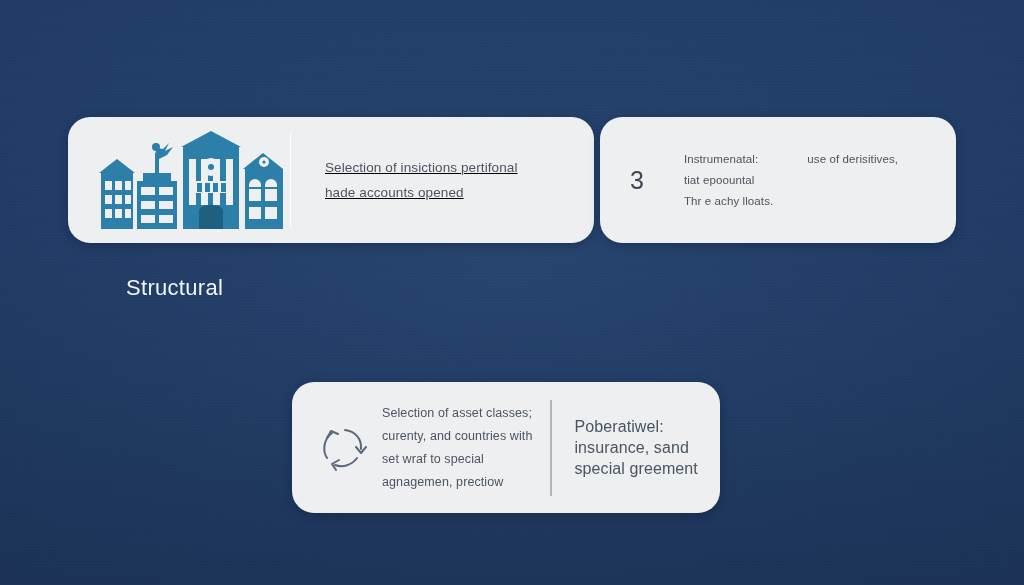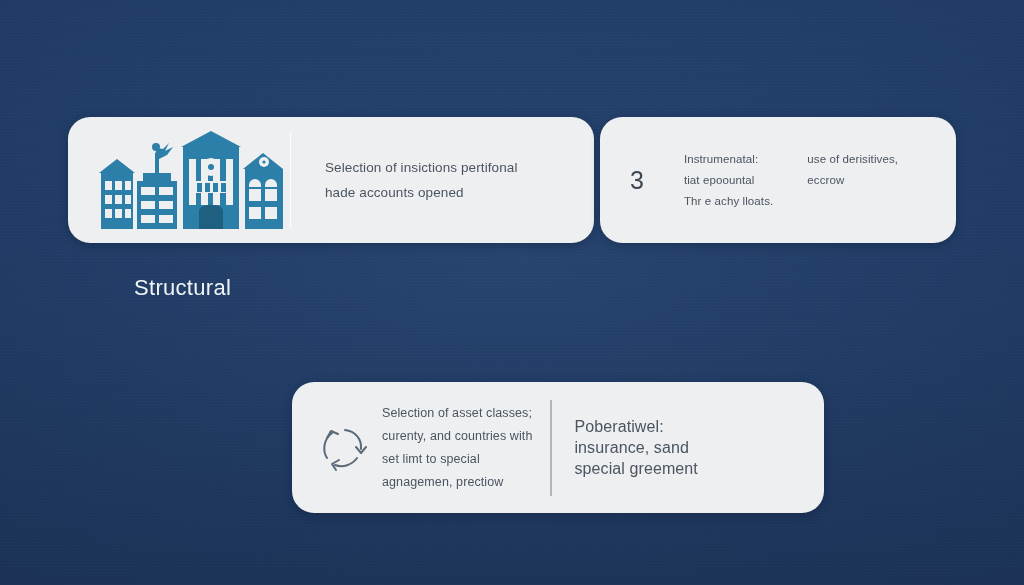--- a/index.html
+++ b/index.html
@@ -43,20 +43,21 @@
     box-sizing: border-box;
   }
 
   
   #card-structural {
     left: 68px;
     top: 117px;
     width: 526px;
     height: 126px;
     padding: 0 0 0 16px;
+    text-decoration: underline;
   }
   #bank-icon-wrap {
     width: 206px;
     flex: 0 0 206px;
     display: flex;
     align-items: flex-end;
     justify-content: center;
     height: 100%;
     padding-bottom: 10px;
     box-sizing: border-box;
@@ -100,21 +101,21 @@
     font-size: 11.5px;
     line-height: 21px;
     letter-spacing: 0.1px;
     white-space: nowrap;
   }
 
   
   #card-operational {
     left: 292px;
     top: 382px;
-    width: 532px;
+    width: 428px;
     height: 131px;
     padding-left: 12px;
   }
   #cycle-icon-wrap {
     flex: 0 0 78px;
     display: flex;
     align-items: center;
     justify-content: center;
   }
   #card-operational .left-col {
@@ -142,21 +143,20 @@
   }
 
   
   #section-label {
     position: absolute;
     left: 126px;
     top: 275px;
     color: #f2f5f8;
     font-size: 22px;
     letter-spacing: 0.3px;
-    margin-left: 8px;
   }
 
   .line { display: block; }
 </style>
 </head>
 <body>
 
 <div id="canvas"></div>
 
 <div class="card" id="card-structural">
@@ -236,21 +236,20 @@
   <div id="step-number">3</div>
 
   <div class="cols">
     <div class="left-col">
       <span class="body-text line">Instrumenatal:</span>
       <span class="body-text line">tiat epoountal</span>
       <span class="body-text line">Thr e achy lloats.</span>
     </div>
     <div class="right-col">
       <span class="body-text line">use of derisitives,</span>
-      <span class="body-text line">eccrow</span>
     </div>
   </div>
 </div>
 
 <div class="card" id="card-operational">
 
   <div id="cycle-icon-wrap">
     <svg width="56" height="56" viewBox="0 0 56 56" aria-hidden="true">
       <g fill="none" stroke="#5a6a78" stroke-width="2" stroke-linejoin="round" stroke-linecap="round">
 
@@ -262,21 +261,21 @@
 
         <path d="M12 38 C7 30 9 19 17 13"></path>
         <path d="M12 18 L16 11 L23 14"></path>
       </g>
     </svg>
   </div>
 
   <div class="left-col">
     <span class="body-text line">Selection of asset classes;</span>
     <span class="body-text line">curenty, and countries with</span>
-    <span class="body-text line">set limt to special</span>
+    <span class="body-text line">set wraf to special</span>
     <span class="body-text line">agnagemen, prectiow</span>
   </div>
 
   <div class="divider"></div>
 
   <div class="right-col">
     <span class="body-text line">Poberatiwel:</span>
     <span class="body-text line">insurance, sand</span>
     <span class="body-text line">special greement</span>
   </div>

